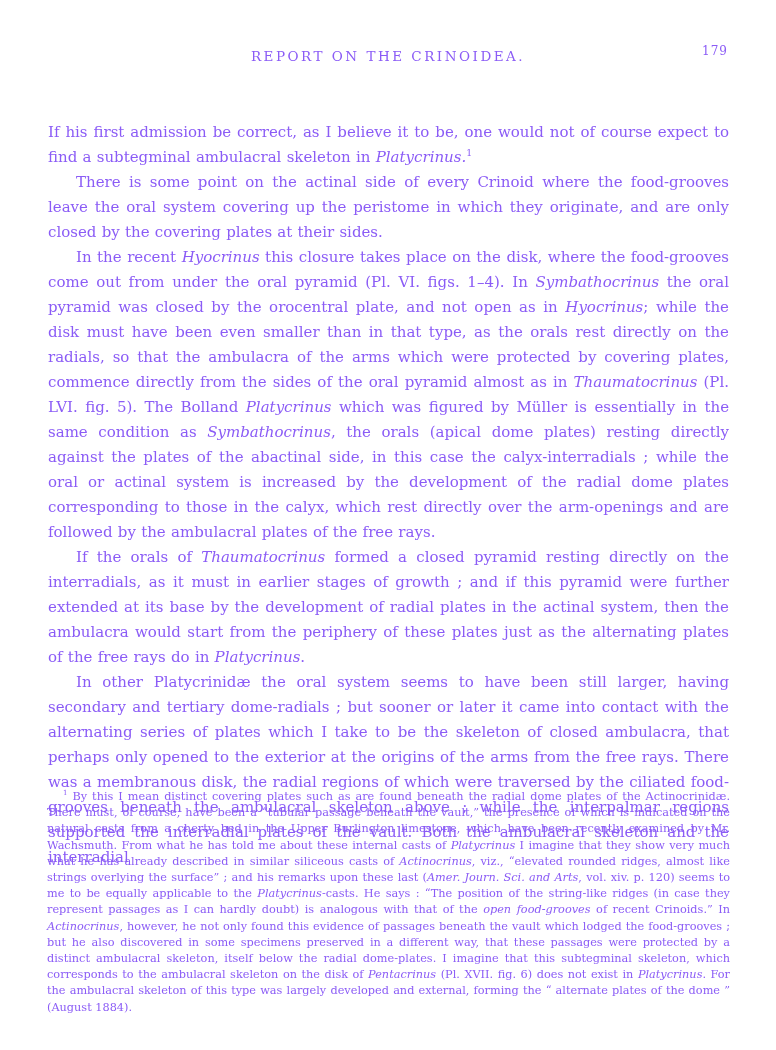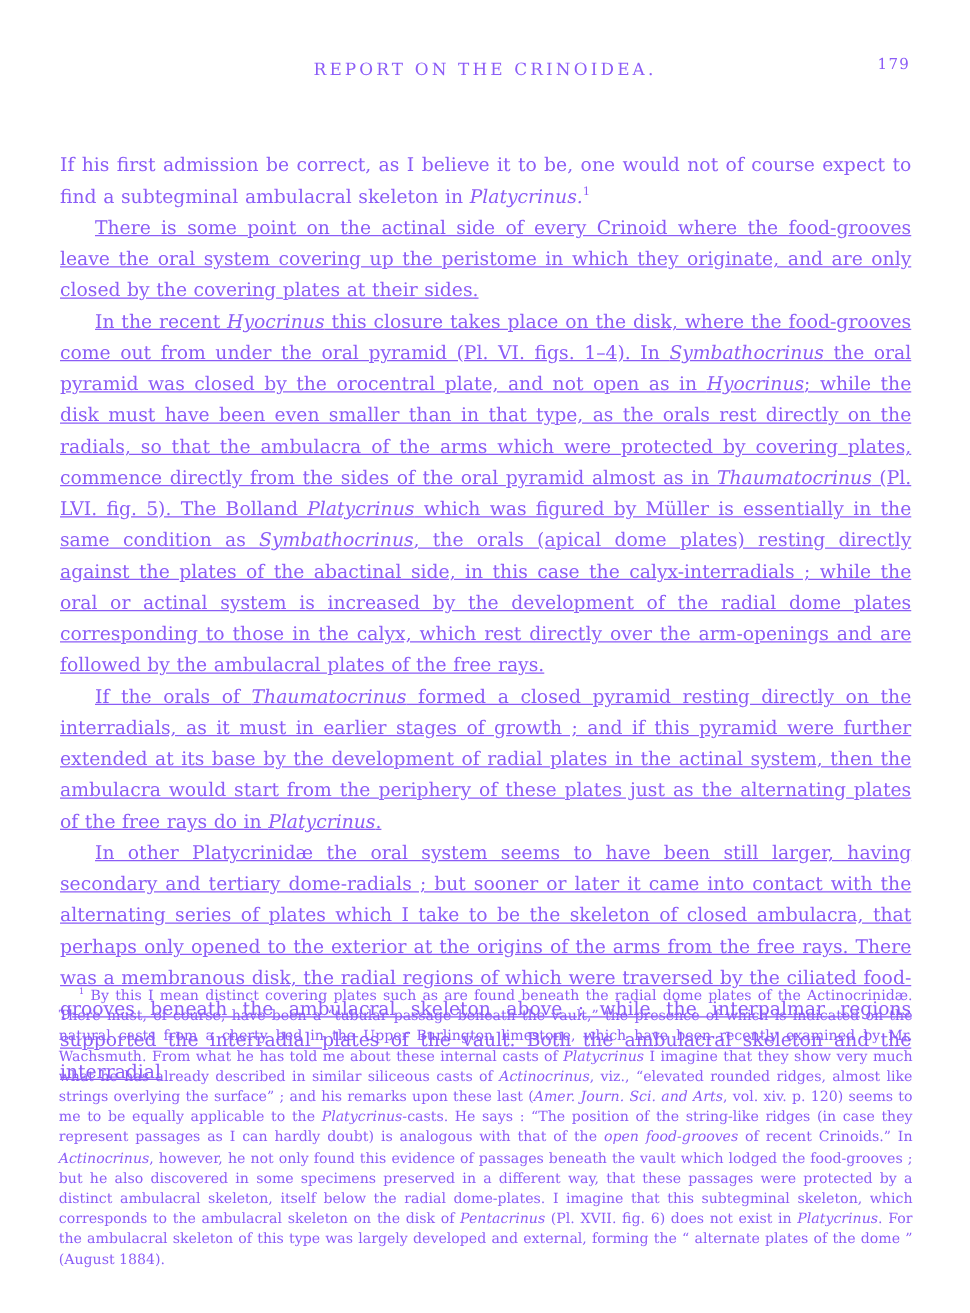--- a/index.html
+++ b/index.html
@@ -44,21 +44,20 @@
     text-align: justify;
     word-spacing: 0.5px;
     margin-top: 36px;
   }
   .body-text p {
     margin: 0;
     padding: 0;
   }
   .body-text p.indent {
     text-indent: 28px;
-    text-decoration: underline;
   }
   .footnote {
     position: absolute;
     top: 789px;
     left: 47px;
     width: 683px;
     font-size: 11.3px;
     line-height: 16.2px;
     text-align: justify;
     text-indent: 16px;

